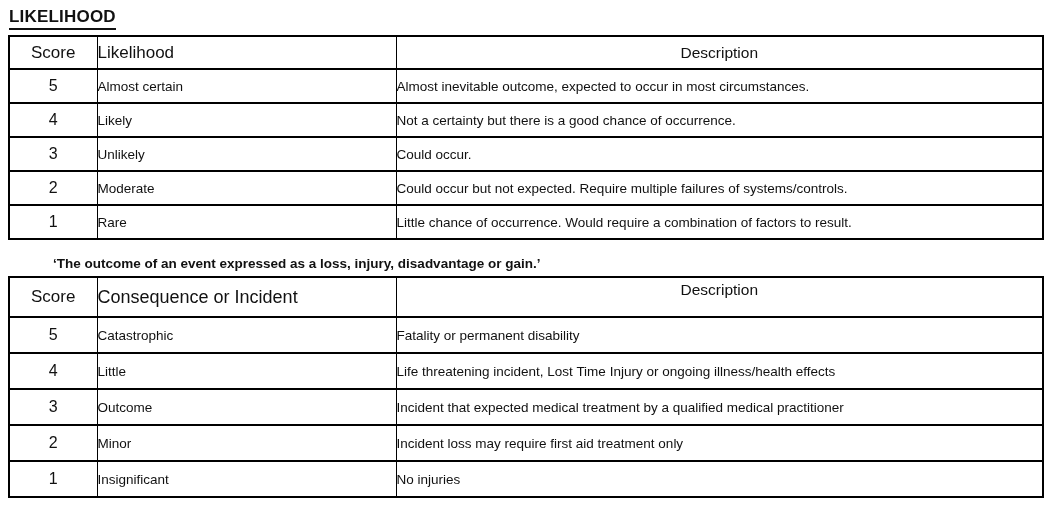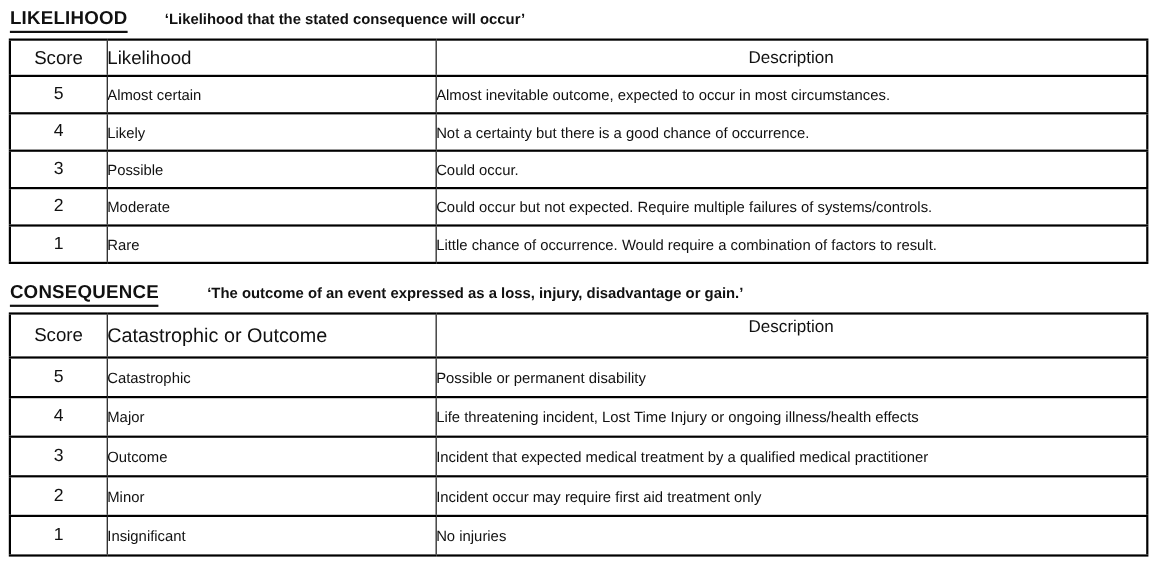--- a/index.html
+++ b/index.html
@@ -110,21 +110,20 @@
   .section-2 { margin-top: 16px; }
 </style>
 </head>
 <body>
 
 <div class="page">
 
   <section>
     <div class="caption-row">
       <span class="doc-title">LIKELIHOOD</span>
-      <span class="doc-subtitle subtitle-gap-1">‘Likelihood that the stated consequence will occur’</span>
     </div>
     <table class="def-table t1">
       <colgroup>
           <col class="c-score">
           <col class="c-label">
           <col class="c-desc">
         </colgroup>
       <thead>
         <tr>
           <th class="h-score">Score</th>
@@ -138,75 +137,74 @@
           <td class="d-label">Almost certain</td>
           <td class="d-desc">Almost inevitable outcome, expected to occur in most circumstances.</td>
         </tr>
         <tr>
           <td class="d-score">4</td>
           <td class="d-label">Likely</td>
           <td class="d-desc">Not a certainty but there is a good chance of occurrence.</td>
         </tr>
         <tr>
           <td class="d-score">3</td>
-          <td class="d-label">Possible</td>
+          <td class="d-label">Unlikely</td>
           <td class="d-desc">Could occur.</td>
         </tr>
         <tr>
           <td class="d-score">2</td>
           <td class="d-label">Moderate</td>
           <td class="d-desc">Could occur but not expected. Require multiple failures of systems/controls.</td>
         </tr>
         <tr>
           <td class="d-score">1</td>
           <td class="d-label">Rare</td>
           <td class="d-desc">Little chance of occurrence. Would require a combination of factors to result.</td>
         </tr>
       </tbody>
     </table>
   </section>
 
   <section class="section-2">
     <div class="caption-row">
-      <span class="doc-title">CONSEQUENCE</span>
       <span class="doc-subtitle subtitle-gap-2">‘The outcome of an event expressed as a loss, injury, disadvantage or gain.’</span>
     </div>
     <table class="def-table t2">
       <colgroup>
           <col class="c-score">
           <col class="c-label">
           <col class="c-desc">
         </colgroup>
       <thead>
         <tr>
           <th class="h-score">Score</th>
-          <th class="h-label">Catastrophic or Outcome</th>
+          <th class="h-label">Consequence or Incident</th>
           <th class="h-desc">Description</th>
         </tr>
       </thead>
       <tbody>
         <tr>
           <td class="d-score">5</td>
           <td class="d-label">Catastrophic</td>
-          <td class="d-desc">Possible or permanent disability</td>
+          <td class="d-desc">Fatality or permanent disability</td>
         </tr>
         <tr>
           <td class="d-score">4</td>
-          <td class="d-label">Major</td>
+          <td class="d-label">Little</td>
           <td class="d-desc">Life threatening incident, Lost Time Injury or ongoing illness/health effects</td>
         </tr>
         <tr>
           <td class="d-score">3</td>
           <td class="d-label">Outcome</td>
           <td class="d-desc">Incident that expected medical treatment by a qualified medical practitioner</td>
         </tr>
         <tr>
           <td class="d-score">2</td>
           <td class="d-label">Minor</td>
-          <td class="d-desc">Incident occur may require first aid treatment only</td>
+          <td class="d-desc">Incident loss may require first aid treatment only</td>
         </tr>
         <tr>
           <td class="d-score">1</td>
           <td class="d-label">Insignificant</td>
           <td class="d-desc">No injuries</td>
         </tr>
       </tbody>
     </table>
   </section>
 

